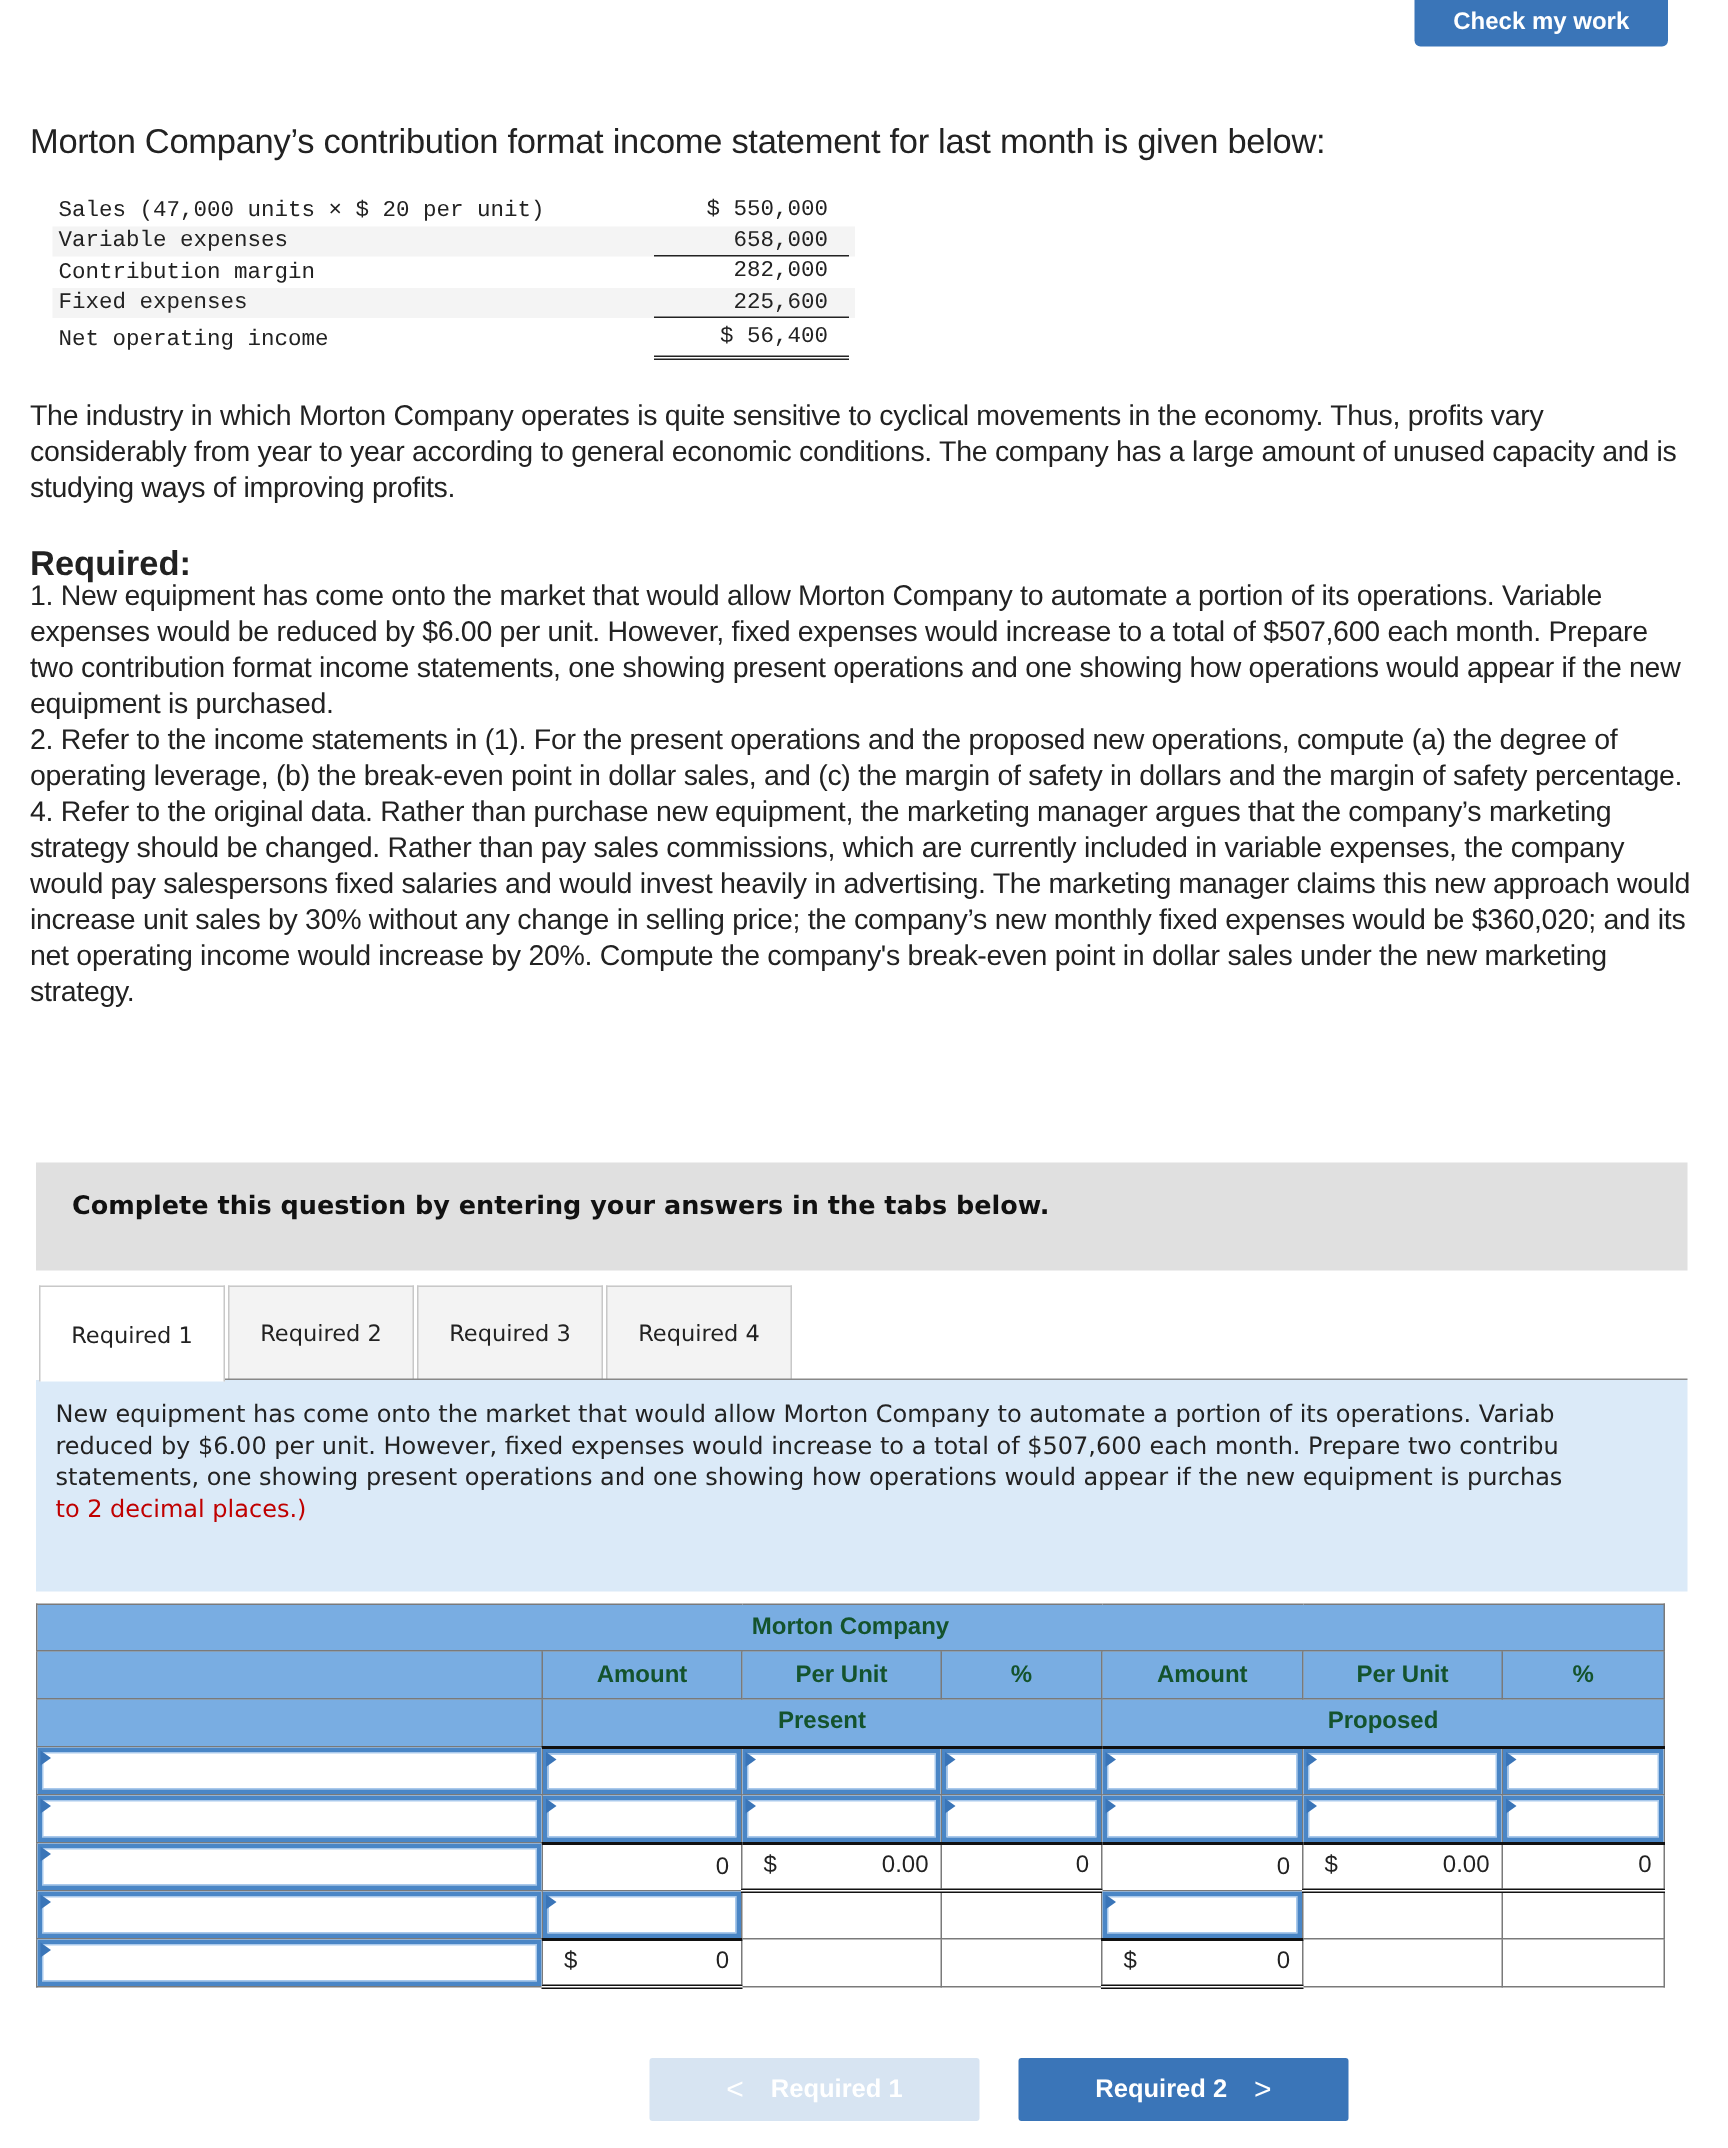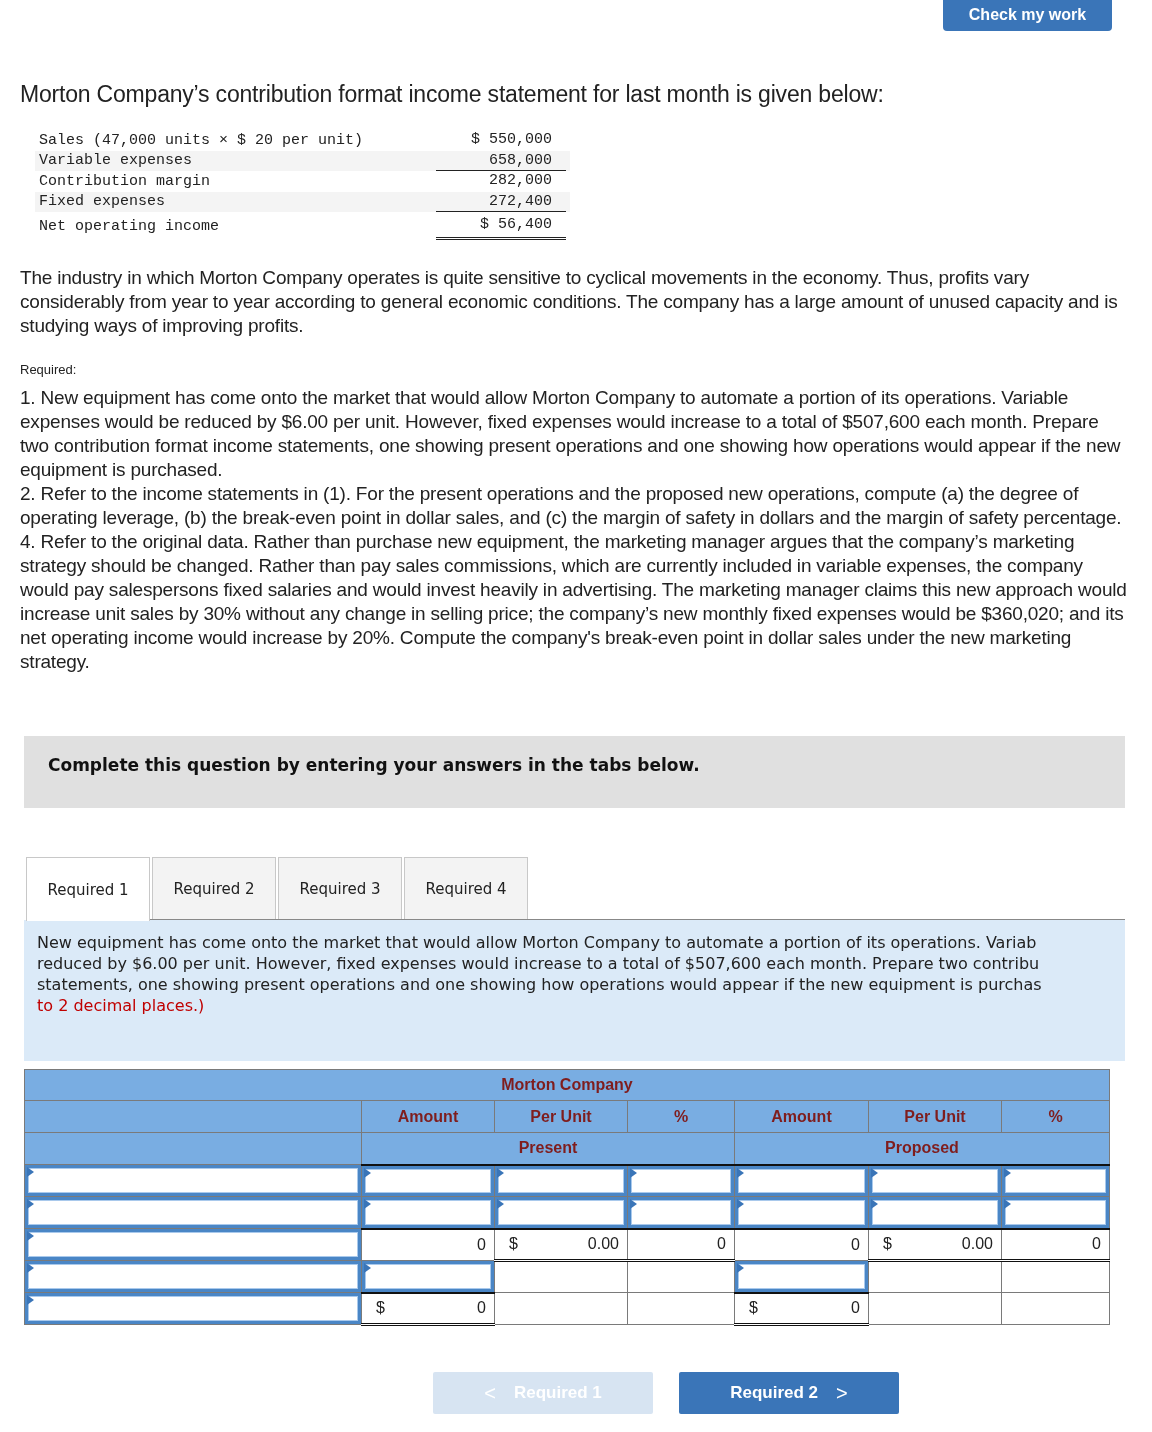--- a/index.html
+++ b/index.html
@@ -27,24 +27,24 @@
   .stmt-label { position: absolute; left: 4px; }
   .stmt-val { position: absolute; left: 401px; width: 130px; height: 100%; text-align: right; padding-right: 14px; line-height: 20.5px; }
   .stmt-val.ul { border-bottom: 1px solid #222; }
   .stmt-row.total { height: 28px; }
   .stmt-row.total .stmt-val { border-bottom: 3px double #222; line-height: 26px; }
   .para {
     position: absolute; left: 20px; width: 1110px; font-size: 19px; line-height: 24px; color: #222;
     letter-spacing: -0.2px;
   }
   .p1 { top: 266px; }
-  .req-title { position: absolute; left: 20px; top: 362px; font-size: 13px; font-weight: normal; text-align: right; }
+  .req-title { position: absolute; left: 20px; top: 362px; font-size: 23px; font-weight: bold; text-align: right; }
   .p2 { top: 386px; }
   .complete-box {
-    position: absolute; left: 24px; top: 736px; width: 1101px; height: 72px;
+    position: absolute; left: 24px; top: 775px; width: 1101px; height: 72px;
     background: #e0e0e0;
   }
   .complete-text {
     position: absolute; left: 24px; top: 19px; font-family: "DejaVu Sans", sans-serif;
     font-weight: bold; font-size: 17px; color: #111;
   }
   .tabs { position: absolute; left: 26px; top: 857px; height: 63px; display: flex; }
   .tab {
     height: 63px; border: 1px solid #c8c8c8; border-bottom: none; background: #f3f3f3;
     font-family: "DejaVu Sans", sans-serif; font-size: 15px; color: #222;
@@ -57,21 +57,21 @@
     background: #dbeaf8; overflow: hidden;
   }
   .instr-text {
     position: absolute; left: 13px; top: 12px; width: 1200px; font-family: "DejaVu Sans", sans-serif;
     font-size: 16px; line-height: 21px; color: #222; white-space: nowrap;
   }
   .instr-red { color: #c00000; }
   .table-wrap { position: absolute; left: 24px; top: 1069px; }
   table.is { border-collapse: collapse; font-family: "Liberation Sans", sans-serif; }
   table.is td { border: 1px solid #7a7a7a; padding: 0; height: 32px; }
-  .hdr td { background: #79ade2; font-weight: bold; font-size: 16px; color: #7f1d1d; text-align: center; }
+  .hdr td { background: #79ade2; font-weight: bold; font-size: 16px; color: #14532d; text-align: center; }
   .hdr.tall td { height: 31px; }
   .inp {
     position: relative; width: 100%; height: 100%; background: #fff;
     border: 3px solid #4a86c6; box-shadow: inset 0 0 0 1px #a9c9ec; cursor: text;
   }
   .inp::before {
     content: ""; position: absolute; left: -1px; top: -1px;
     border-left: 7px solid #3a75b8; border-top: 5px solid transparent; border-bottom: 5px solid transparent;
   }
   .val { display: flex; justify-content: space-between; align-items: center; height: 100%; padding: 0 8px 0 14px; font-size: 16px; color: #222; }
@@ -105,21 +105,21 @@
   <div class="stmt-row shade">
     <span class="stmt-label">Variable expenses</span>
     <span class="stmt-val ul">658,000</span>
   </div>
   <div class="stmt-row">
     <span class="stmt-label">Contribution margin</span>
     <span class="stmt-val">282,000</span>
   </div>
   <div class="stmt-row shade">
     <span class="stmt-label">Fixed expenses</span>
-    <span class="stmt-val ul">272,400</span>
+    <span class="stmt-val ul">225,600</span>
   </div>
   <div class="stmt-row total">
     <span class="stmt-label">Net operating income</span>
     <span class="stmt-val">$ 56,400</span>
   </div>
 </div>
 
 <div class="para p1">The industry in which Morton Company operates is quite sensitive to cyclical movements in the economy. Thus, profits vary considerably from year to year according to general economic conditions. The company has a large amount of unused capacity and is studying ways of improving profits.</div>
 
 <div class="req-title">Required:</div>

